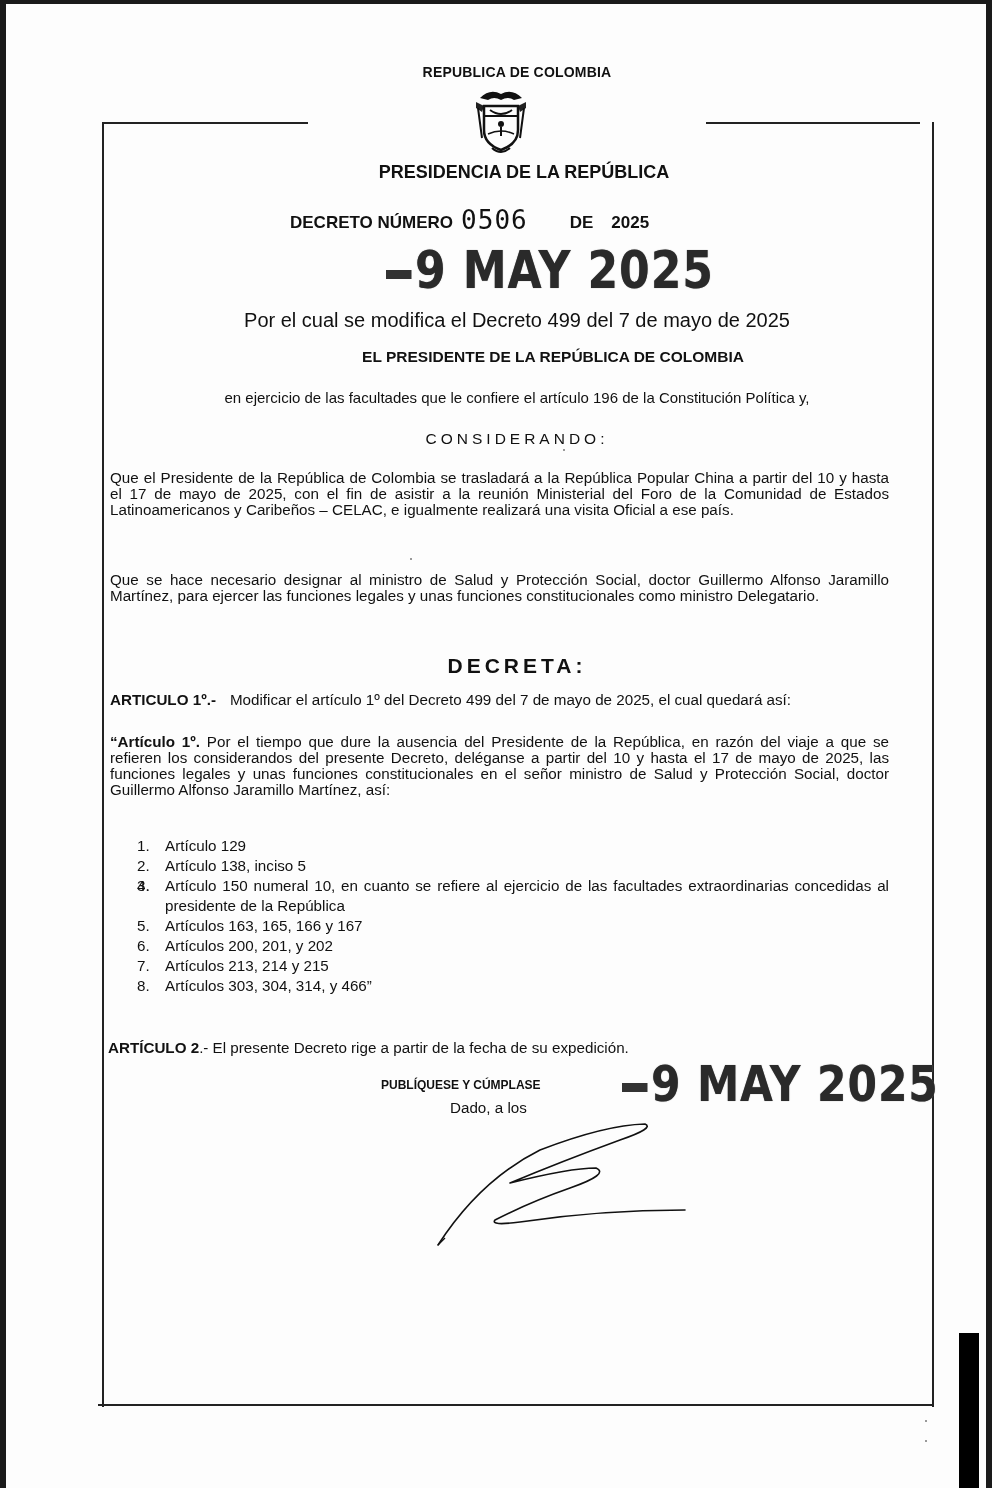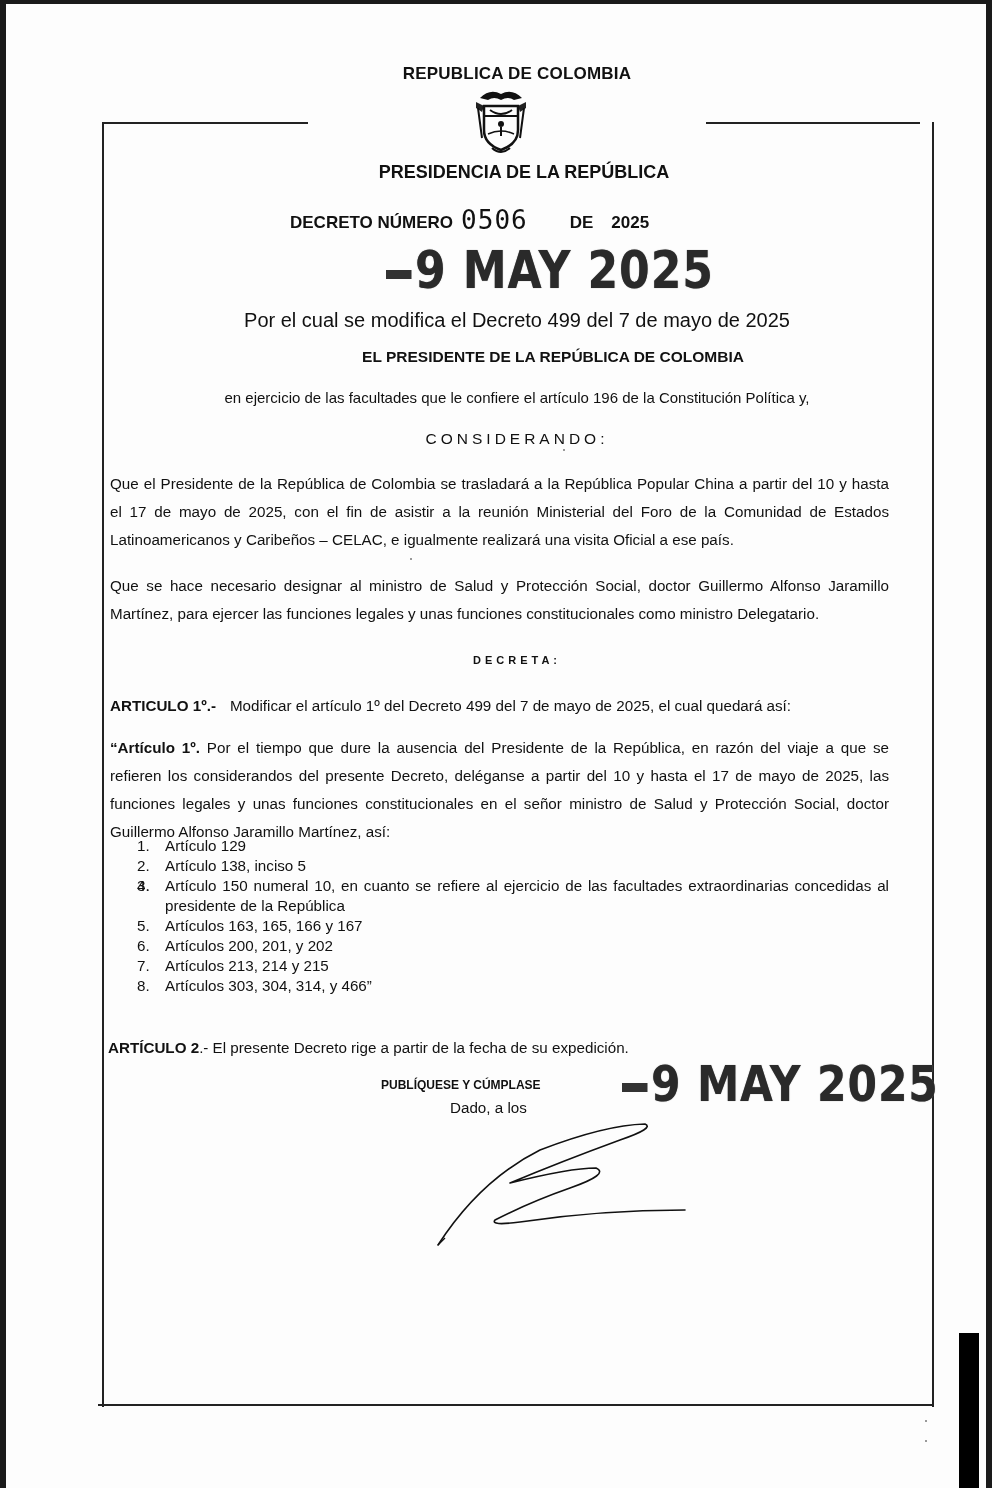--- a/index.html
+++ b/index.html
@@ -17,43 +17,43 @@
     position: absolute; left: 986px; top: 0; width: 6px; height: 1488px; background: #1a1a1a;
   }
   .frame-top-left { position: absolute; left: 103px; top: 122px; width: 205px; height: 0; border-top: 2px solid #222; }
   .frame-top-right { position: absolute; left: 706px; top: 122px; width: 214px; height: 0; border-top: 2px solid #222; }
   .frame-left { position: absolute; left: 102px; top: 122px; width: 0; height: 1285px; border-left: 2px solid #222; }
   .frame-right { position: absolute; left: 932px; top: 122px; width: 0; height: 1285px; border-left: 2px solid #222; }
   .frame-bottom { position: absolute; left: 98px; top: 1404px; width: 836px; height: 0; border-top: 2px solid #222; }
   .black-bar { position: absolute; left: 959px; top: 1333px; width: 20px; height: 155px; background: #000; }
 
   .center { position: absolute; left: 102px; width: 830px; text-align: center; }
-  .title-rep { top: 64px; font-weight: bold; font-size: 17px; letter-spacing: 0.2px; }
+  .title-rep { top: 64px; font-weight: bold; font-size: 14px; letter-spacing: 0.2px; }
   .crest { position: absolute; left: 470px; top: 88px; width: 62px; height: 68px; }
   .title-pres { top: 162px; font-weight: bold; font-size: 18px; margin-left: 7px; }
   .decree-line { position: absolute; top: 204px; left: 290px; font-weight: bold; font-size: 17px; white-space: nowrap; }
   .decree-line .num { font-weight: normal; font-family: "DejaVu Sans Mono", monospace; font-size: 26px; letter-spacing: 1px; margin: 0 42px 0 8px; position: relative; top: 1px; }
   .decree-line .de { margin-right: 18px; }
   .stamp {
     font-family: "DejaVu Sans", sans-serif; font-weight: bold; color: #2a2a2a;
     letter-spacing: 1px; transform: scaleX(0.85); transform-origin: left center;
     text-shadow: 0 0 1px #777;
     position: absolute; white-space: nowrap;
   }
   .stamp-top { left: 386px; top: 240px; font-size: 52px; }
   .stamp-bottom { left: 622px; top: 1055px; font-size: 50px; }
   .stamp .dash { display: inline-block; width: 30px; height: 9px; background: #333; vertical-align: middle; margin-right: 4px; }
 
   .subtitle { top: 309px; font-size: 20px; }
   .president { top: 348px; font-size: 15.5px; font-weight: bold; padding-left: 36px; }
   .facultades { top: 389px; font-size: 15px; }
   .considerando { top: 430px; font-size: 15.5px; font-weight: normal; letter-spacing: 4px; }
-  .decreta { top: 654px; font-size: 11px; font-weight: bold; letter-spacing: 4px; }
+  .decreta { top: 654px; font-size: 21px; font-weight: bold; letter-spacing: 4px; }
 
-  .para { position: absolute; left: 110px; width: 779px; font-size: 15.2px; line-height: 28px; text-align: justify; text-align-last: left; }
+  .para { position: absolute; left: 110px; width: 779px; font-size: 15.2px; line-height: 16px; text-align: justify; text-align-last: left; }
   .p1 { top: 470px; }
   .p2 { top: 572px; }
   .art1 { top: 692px; }
   .art1 .lbl { font-weight: bold; margin-right: 14px; }
   .quote { top: 734px; }
   .quote b { font-weight: bold; }
 
   .list { position: absolute; left: 137px; top: 836px; width: 752px; font-size: 15.2px; line-height: 20px; margin: 0; padding: 0; list-style: none; }
   .list li { position: relative; padding-left: 28px; text-align: justify; text-align-last: left; }
   .list li .n { position: absolute; left: 0; }

